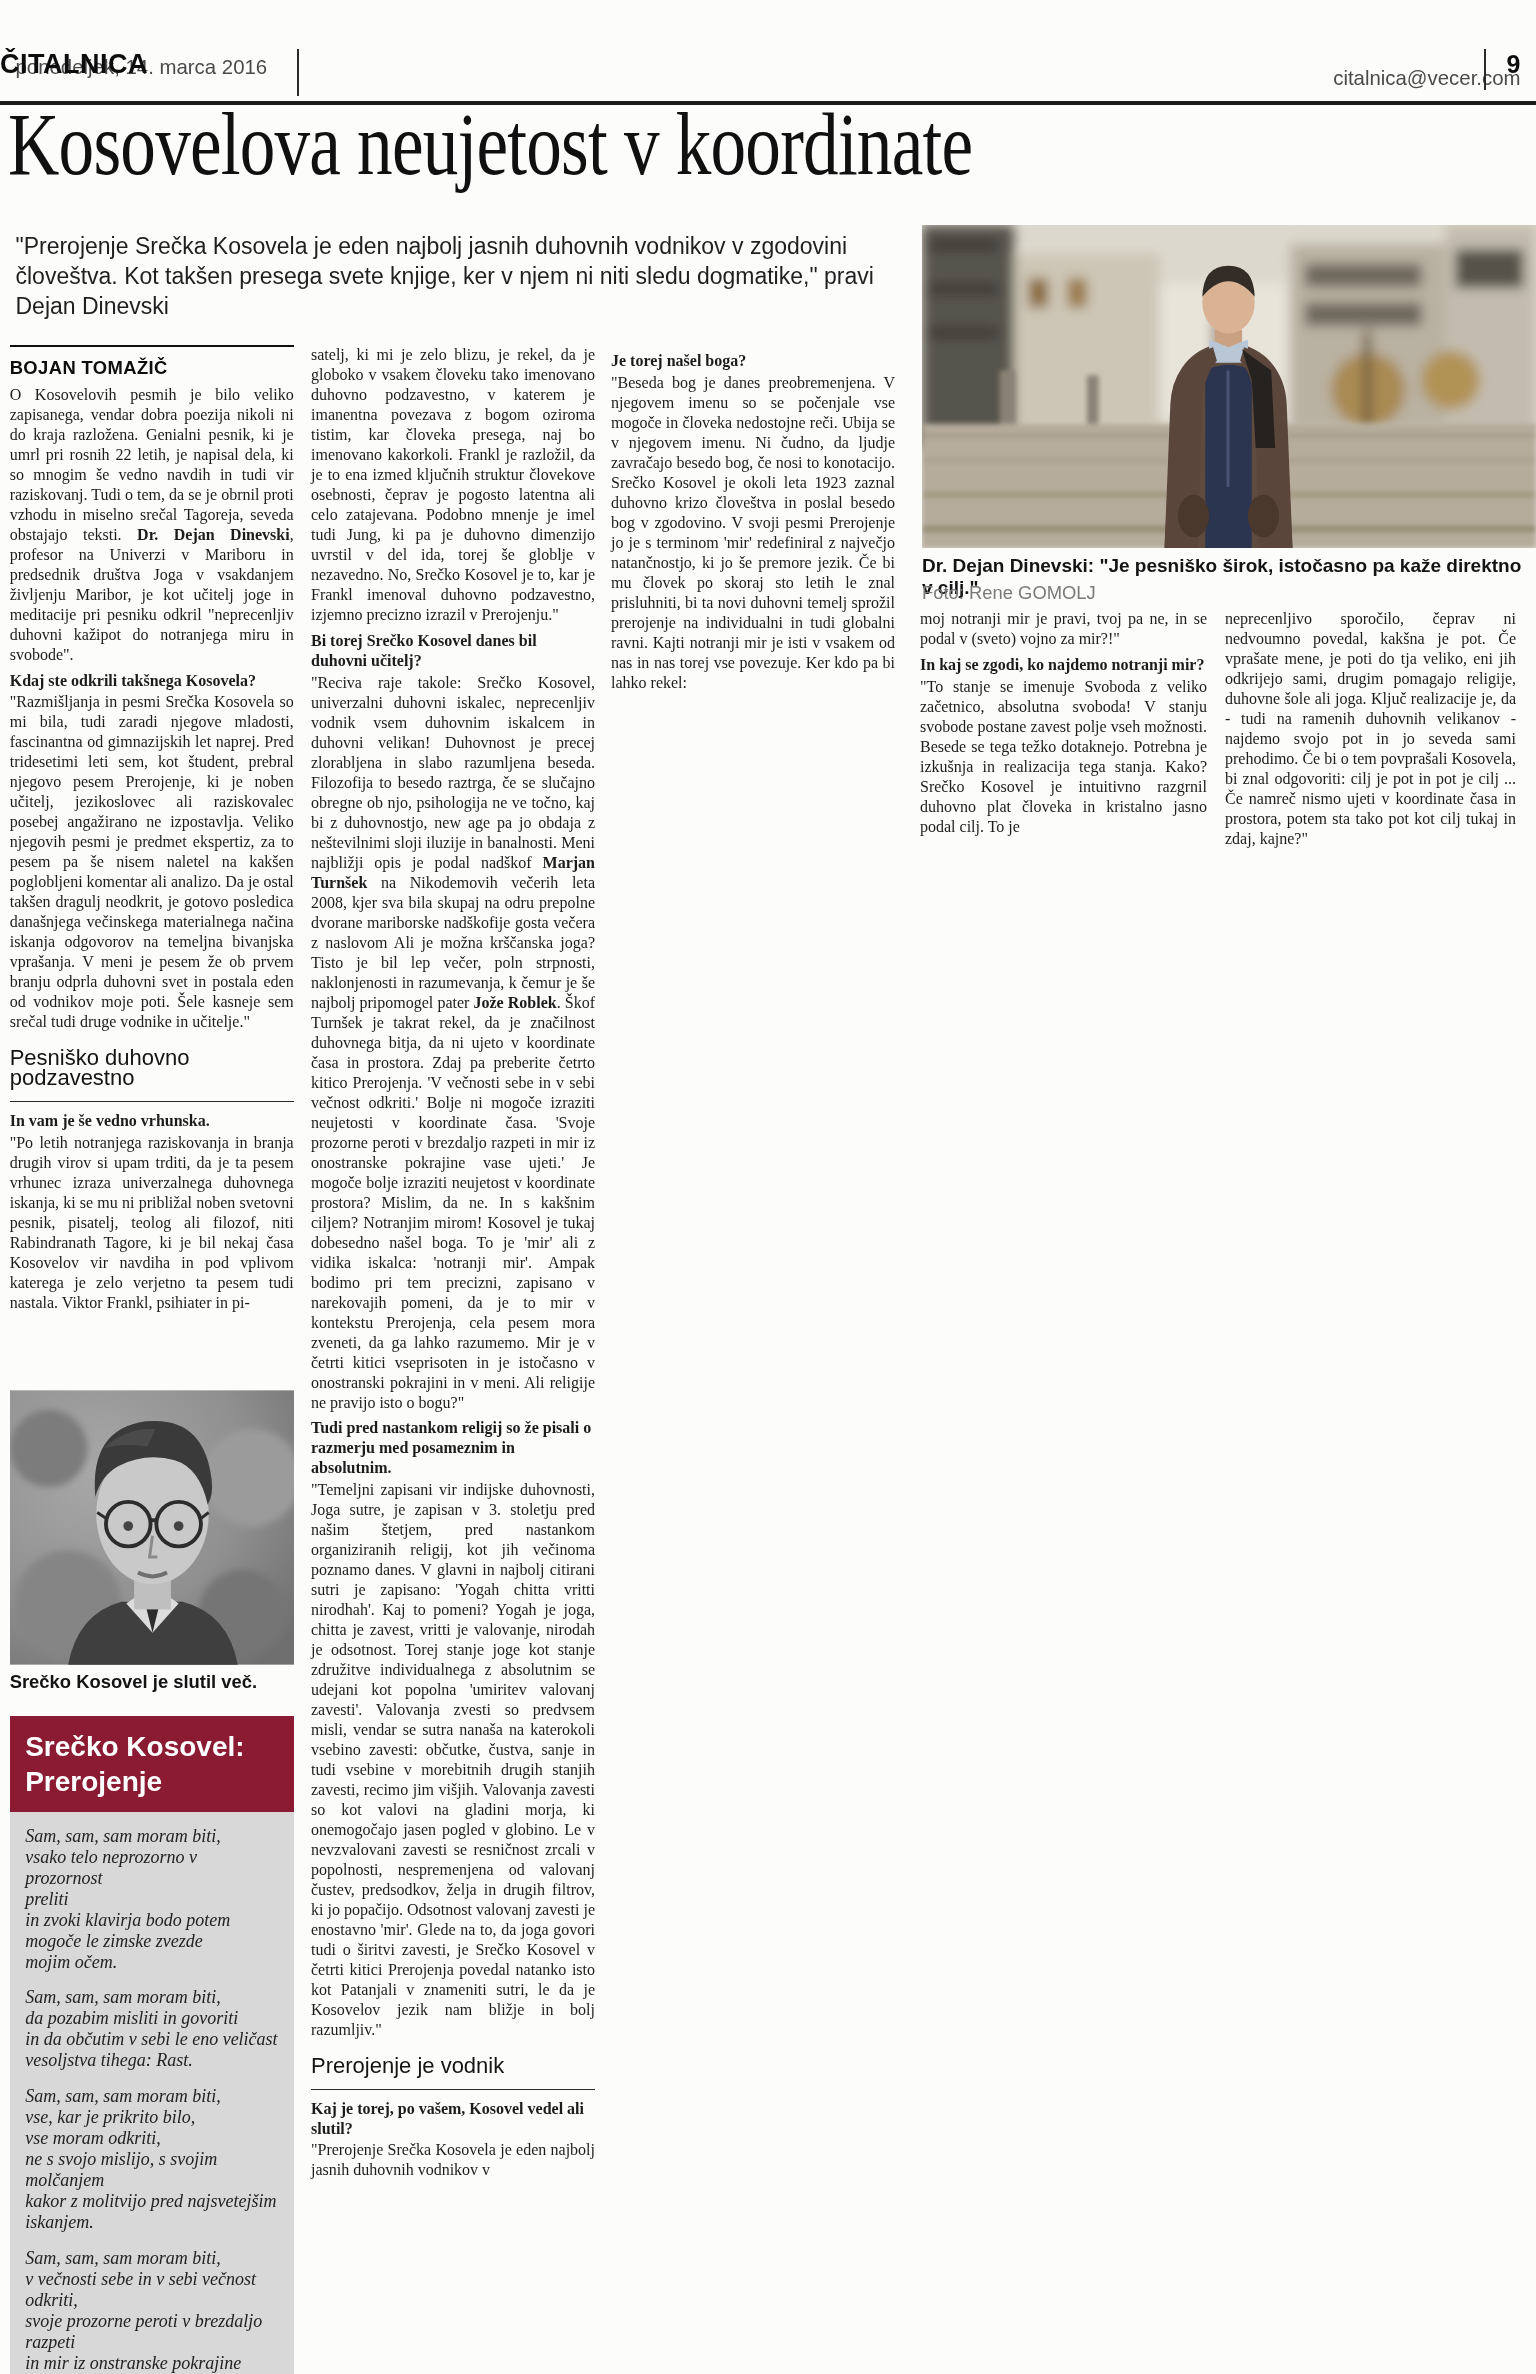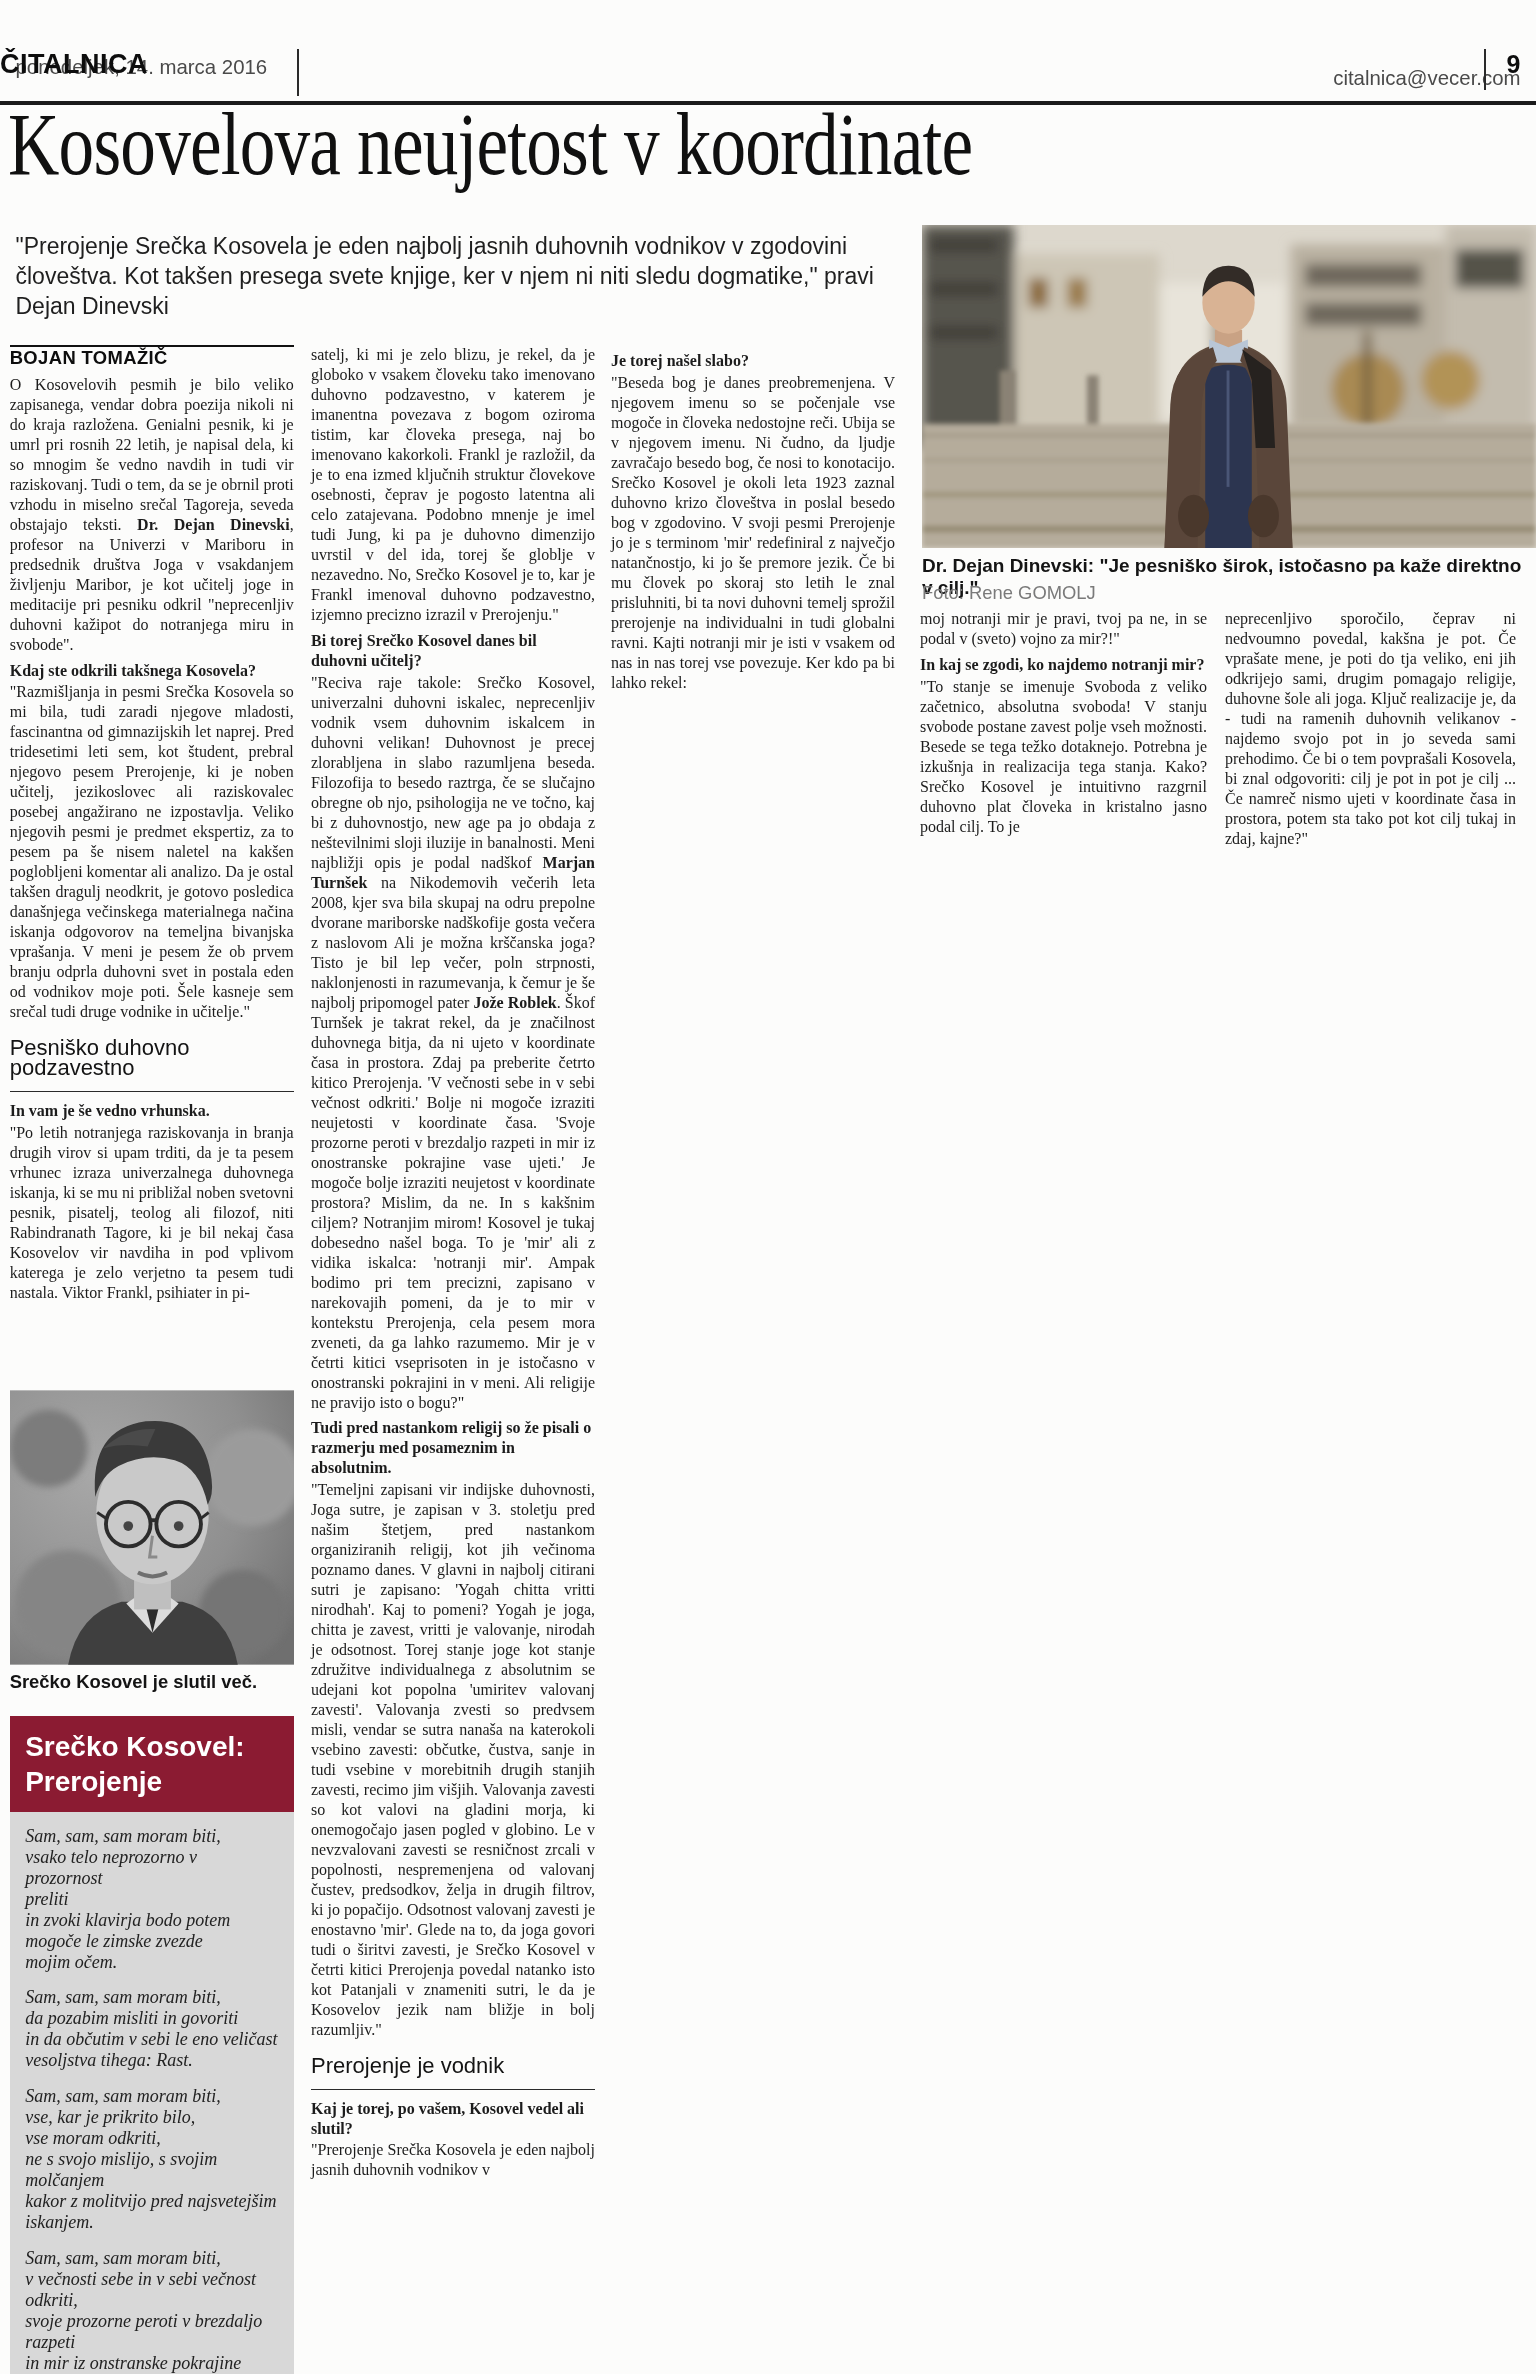--- a/index.html
+++ b/index.html
@@ -30,21 +30,21 @@
   .photo-caption{position:absolute;left:922px;top:555px;width:611px;
                  font-family:"Liberation Sans",sans-serif;font-weight:bold;font-size:19px;color:#141414;}
   .photo-credit{position:absolute;left:922px;top:582px;width:611px;
                 font-family:"Liberation Sans",sans-serif;font-size:18.4px;color:#7a7a7a;}
   
   .col{position:absolute;top:345px;width:284px;font-size:16px;line-height:20px;
        text-align:justify;}
   .c1{left:9.7px;}  .c2{left:311px;}  .c3{left:611px;}
   .c4{left:920px;top:609px;width:287px;}  .c5{left:1225px;top:609px;width:291px;}
   .byline{font-family:"Liberation Sans",sans-serif;font-weight:bold;font-size:18.4px;
-          letter-spacing:0.4px;border-top:2.9px solid #111;padding-top:1px;margin-bottom:6.8px;
+          letter-spacing:0.4px;border-top:2.9px solid #111;padding-top:11px;margin-bottom:6.8px;
           text-align:left;color:#0d0d0d;}
   .para{margin:0 0 5.8px 0;}
   .q{font-weight:bold;margin:5.8px 0 1.9px 0;text-align:left;}
   .section-h{font-family:"Liberation Sans",sans-serif;font-size:22px;color:#141414;
              border-bottom:1.9px solid #2a2a2a;padding-bottom:13px;margin:15.5px 0 8.7px 0;text-align:left;}
   .bold-name{font-weight:bold;}
   
   .portrait{position:absolute;left:9.7px;top:1390px;width:284px;height:275px;overflow:hidden;}
   .port-caption{position:absolute;left:9.7px;top:1671px;width:284px;
                 font-family:"Liberation Sans",sans-serif;font-weight:bold;font-size:18.4px;color:#141414;}
@@ -151,21 +151,21 @@
     <p class="q">Bi torej Srečko Kosovel danes bil duhovni učitelj?</p>
     <p class="para"><span>"Reciva raje takole: Srečko Kosovel, univerzalni duhovni iskalec, neprecenljiv vodnik vsem duhovnim iskalcem in duhovni velikan! Duhovnost je precej zlorabljena in slabo razumljena beseda. Filozofija to besedo raztrga, če se slučajno obregne ob njo, psihologija ne ve točno, kaj bi z duhovnostjo, new age pa jo obdaja z neštevilnimi sloji iluzije in banalnosti. Meni najbližji opis je podal nadškof </span><span class="bold-name">Marjan Turnšek</span><span> na Nikodemovih večerih leta 2008, kjer sva bila skupaj na odru prepolne dvorane mariborske nadškofije gosta večera z naslovom Ali je možna krščanska joga? Tisto je bil lep večer, poln strpnosti, naklonjenosti in razumevanja, k čemur je še najbolj pripomogel pater </span><span class="bold-name">Jože Roblek</span><span>. Škof Turnšek je takrat rekel, da je značilnost duhovnega bitja, da ni ujeto v koordinate časa in prostora. Zdaj pa preberite četrto kitico Prerojenja. 'V večnosti sebe in v sebi večnost odkriti.' Bolje ni mogoče izraziti neujetosti v koordinate časa. 'Svoje prozorne peroti v brezdaljo razpeti in mir iz onostranske pokrajine vase ujeti.' Je mogoče bolje izraziti neujetost v koordinate prostora? Mislim, da ne. In s kakšnim ciljem? Notranjim mirom! Kosovel je tukaj dobesedno našel boga. To je 'mir' ali z vidika iskalca: 'notranji mir'. Ampak bodimo pri tem precizni, zapisano v narekovajih pomeni, da je to mir v kontekstu Prerojenja, cela pesem mora zveneti, da ga lahko razumemo. Mir je v četrti kitici vseprisoten in je istočasno v onostranski pokrajini in v meni. Ali religije ne pravijo isto o bogu?"</span></p>
     <p class="q">Tudi pred nastankom religij so že pisali o razmerju med posameznim in absolutnim.</p>
     <p class="para">"Temeljni zapisani vir indijske duhovnosti, Joga sutre, je zapisan v 3. stoletju pred našim štetjem, pred nastankom organiziranih religij, kot jih večinoma poznamo danes. V glavni in najbolj citirani sutri je zapisano: 'Yogah chitta vritti nirodhah'. Kaj to pomeni? Yogah je joga, chitta je zavest, vritti je valovanje, nirodah je odsotnost. Torej stanje joge kot stanje združitve individualnega z absolutnim se udejani kot popolna 'umiritev valovanj zavesti'. Valovanja zvesti so predvsem misli, vendar se sutra nanaša na katerokoli vsebino zavesti: občutke, čustva, sanje in tudi vsebine v morebitnih drugih stanjih zavesti, recimo jim višjih. Valovanja zavesti so kot valovi na gladini morja, ki onemogočajo jasen pogled v globino. Le v nevzvalovani zavesti se resničnost zrcali v popolnosti, nespremenjena od valovanj čustev, predsodkov, želja in drugih filtrov, ki jo popačijo. Odsotnost valovanj zavesti je enostavno 'mir'. Glede na to, da joga govori tudi o širitvi zavesti, je Srečko Kosovel v četrti kitici Prerojenja povedal natanko isto kot Patanjali v znameniti sutri, le da je Kosovelov jezik nam bližje in bolj razumljiv."</p>
     <h2 class="section-h" style="font-weight:normal;">Prerojenje je vodnik</h2>
     <p class="q">Kaj je torej, po vašem, Kosovel vedel ali slutil?</p>
     <p class="para">"Prerojenje Srečka Kosovela je eden najbolj jasnih duhovnih vodnikov v</p>
   </div>
 
   <div class="col c3">
-    <p class="q">Je torej našel slabo?</p>
+    <p class="q">Je torej našel boga?</p>
     <p class="para">"Beseda bog je danes preobremenjena. V njegovem imenu so se počenjale vse mogoče in človeka nedostojne reči. Ubija se v njegovem imenu. Ni čudno, da ljudje zavračajo besedo bog, če nosi to konotacijo. Srečko Kosovel je okoli leta 1923 zaznal duhovno krizo človeštva in poslal besedo bog v zgodovino. V svoji pesmi Prerojenje jo je s terminom 'mir' redefiniral z največjo natančnostjo, ki jo še premore jezik. Če bi mu človek po skoraj sto letih le znal prisluhniti, bi ta novi duhovni temelj sprožil prerojenje na individualni in tudi globalni ravni. Kajti notranji mir je isti v vsakem od nas in nas torej vse povezuje. Ker kdo pa bi lahko rekel:</p>
   </div>
 
   <div class="col c4">
     <p class="para">moj notranji mir je pravi, tvoj pa ne, in se podal v (sveto) vojno za mir?!"</p>
     <p class="q">In kaj se zgodi, ko najdemo notranji mir?</p>
     <p class="para">"To stanje se imenuje Svoboda z veliko začetnico, absolutna svoboda! V stanju svobode postane zavest polje vseh možnosti. Besede se tega težko dotaknejo. Potrebna je izkušnja in realizacija tega stanja. Kako? Srečko Kosovel je intuitivno razgrnil duhovno plat človeka in kristalno jasno podal cilj. To je</p>
   </div>
 
   <div class="col c5">

